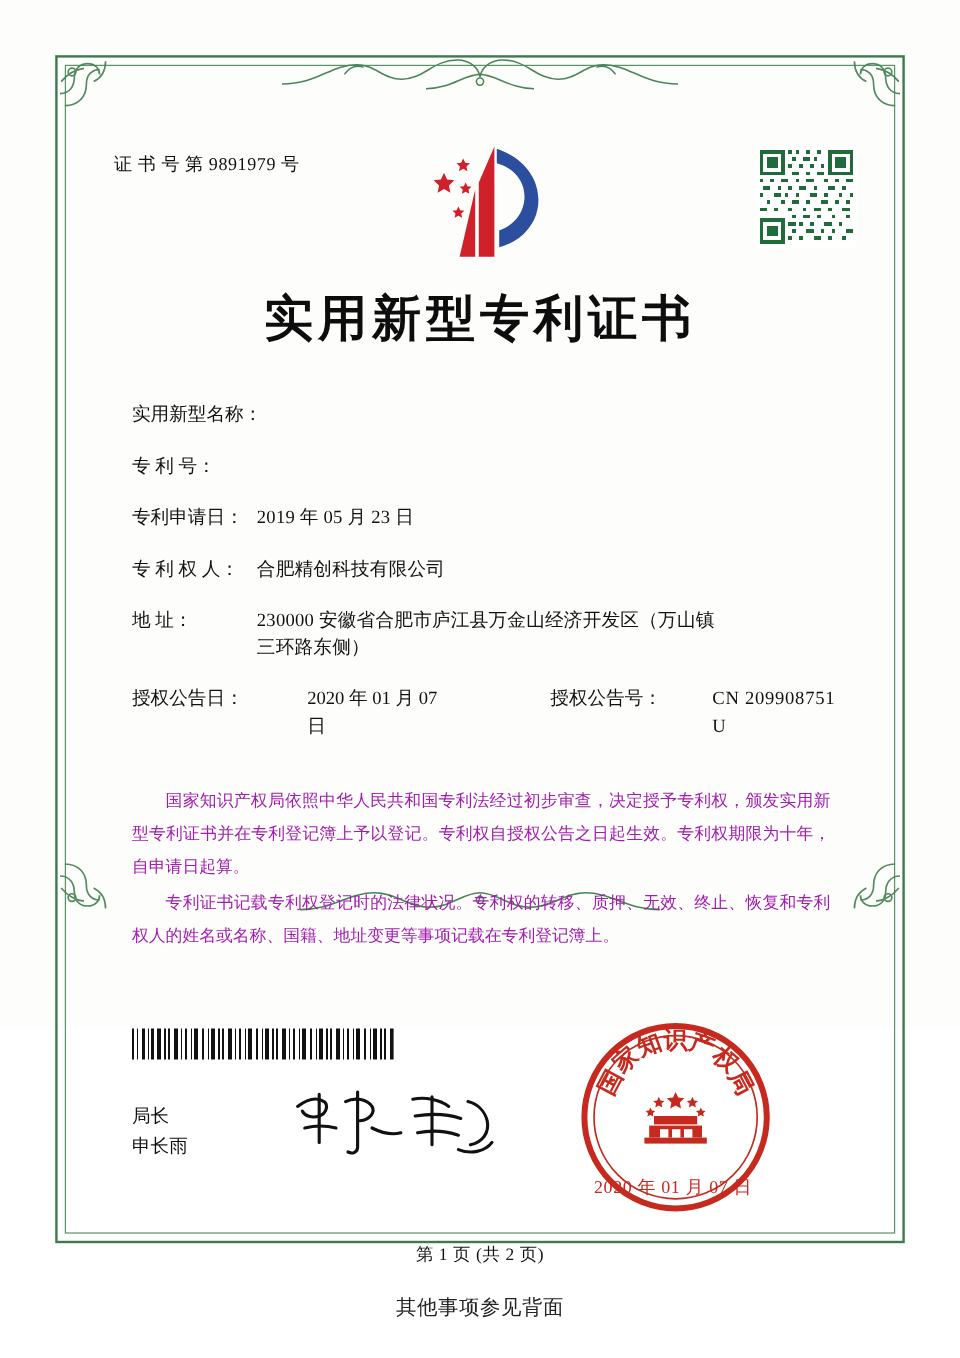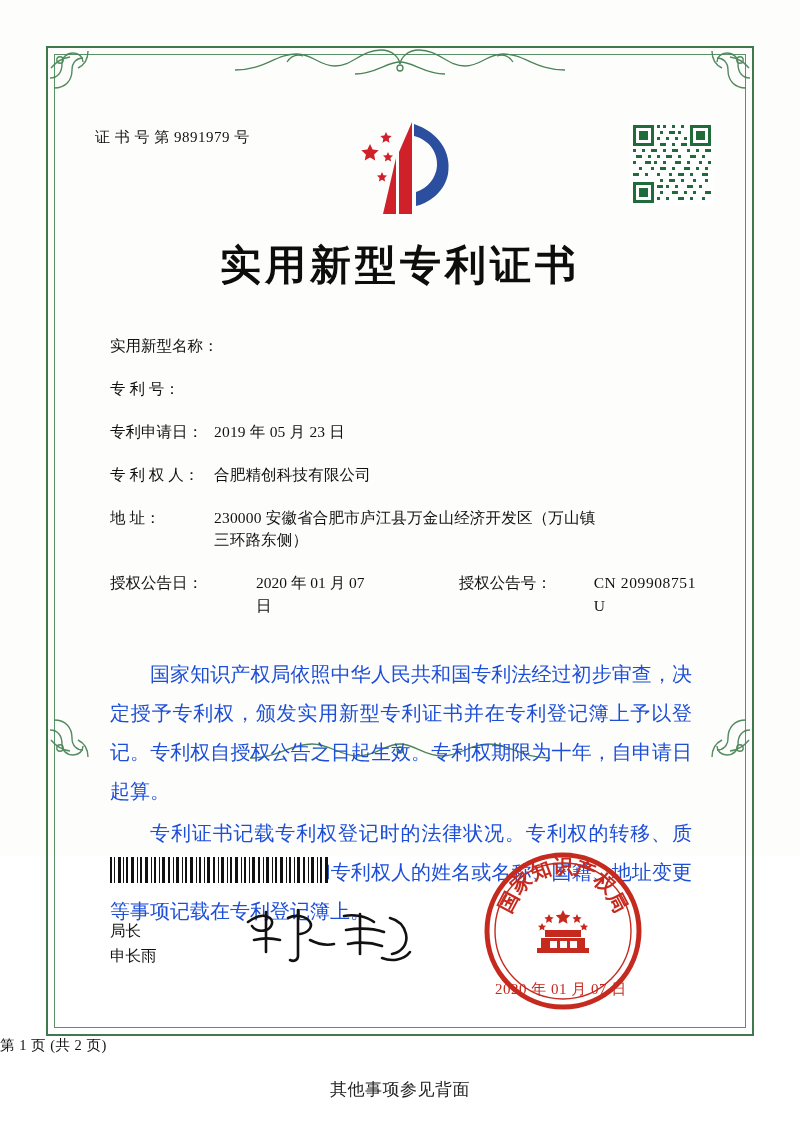--- a/index.html
+++ b/index.html
@@ -146,24 +146,24 @@
     font-family: "Liberation Serif", serif;
     letter-spacing: .6px;
   }
 
   
   .paras {
     position: absolute;
     left: 110px;
     top: 655px;
     width: 582px;
-    font-size: 20px;
+    font-size: 14px;
     line-height: 1.95;
     text-align: justify;
-    color: #1d4ed8;
+    color: #a21caf;
   }
   .paras p {
     margin: 0 0 3px 0;
     text-indent: 2em;
   }
 
   
   .barcode {
     position: absolute;
     left: 110px;
@@ -209,21 +209,21 @@
     color: #c62a1e;
     letter-spacing: .5px;
     font-family: "Liberation Serif", serif;
   }
 
   
   .page-num {
     position: absolute;
     left: 0; right: 0;
     top: 1036px;
-    text-align: left;
+    text-align: center;
     font-size: 14.5px;
     color: #111;
     letter-spacing: .5px;
   }
   .footnote {
     position: absolute;
     left: 0; right: 0;
     top: 1078px;
     text-align: center;
     font-size: 17px;

